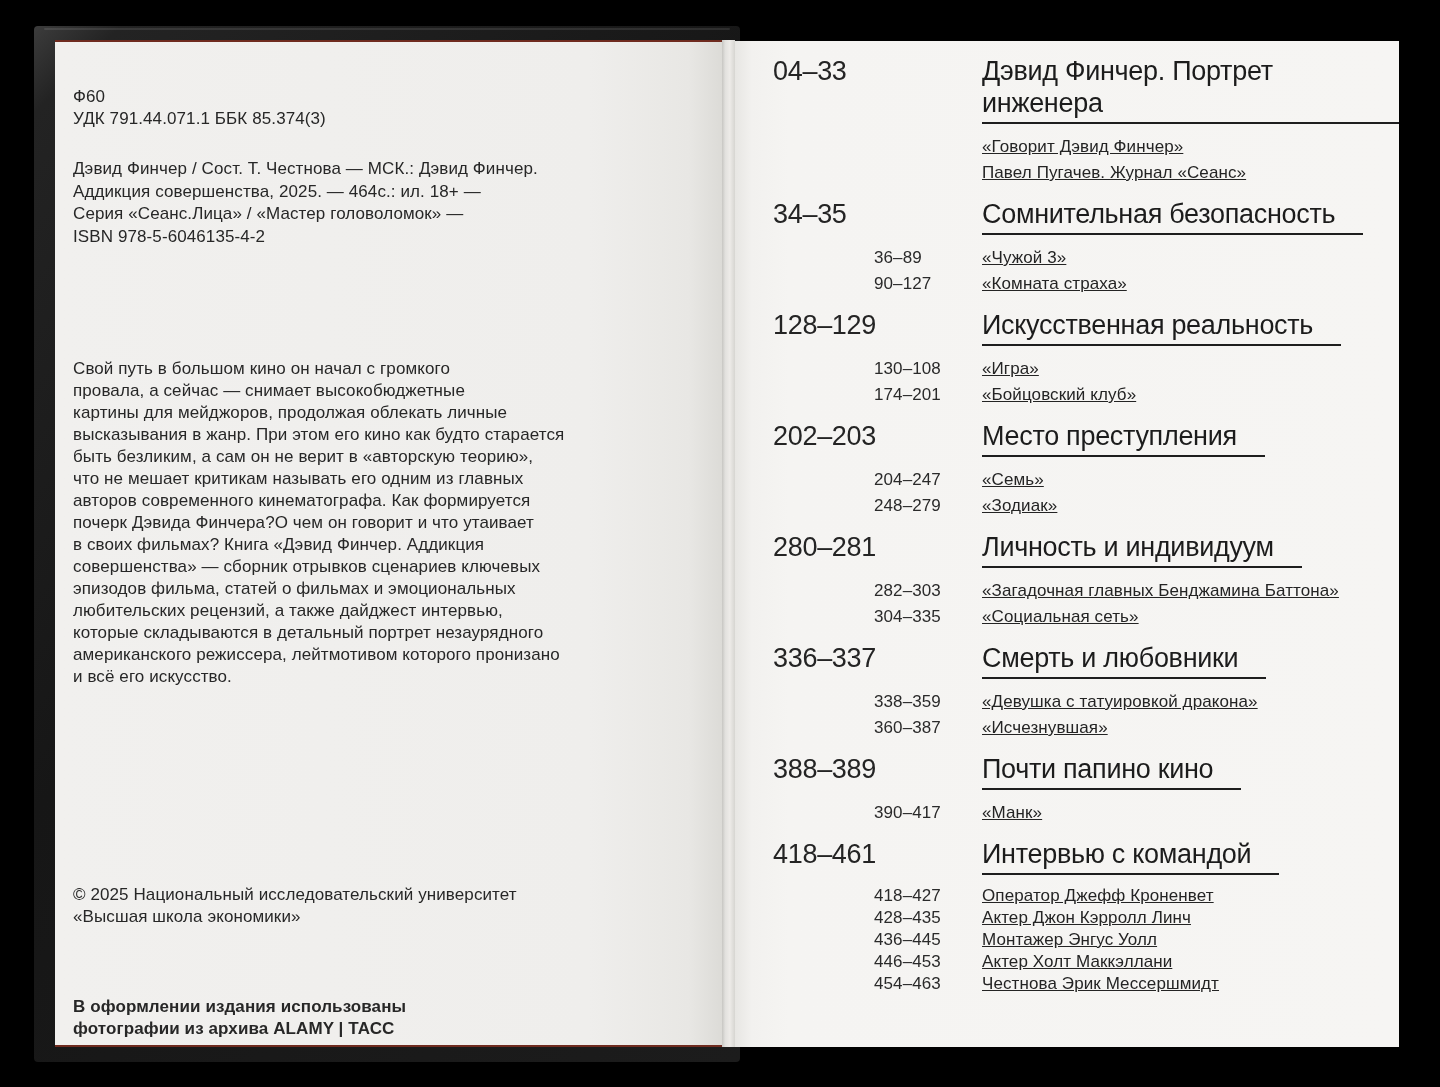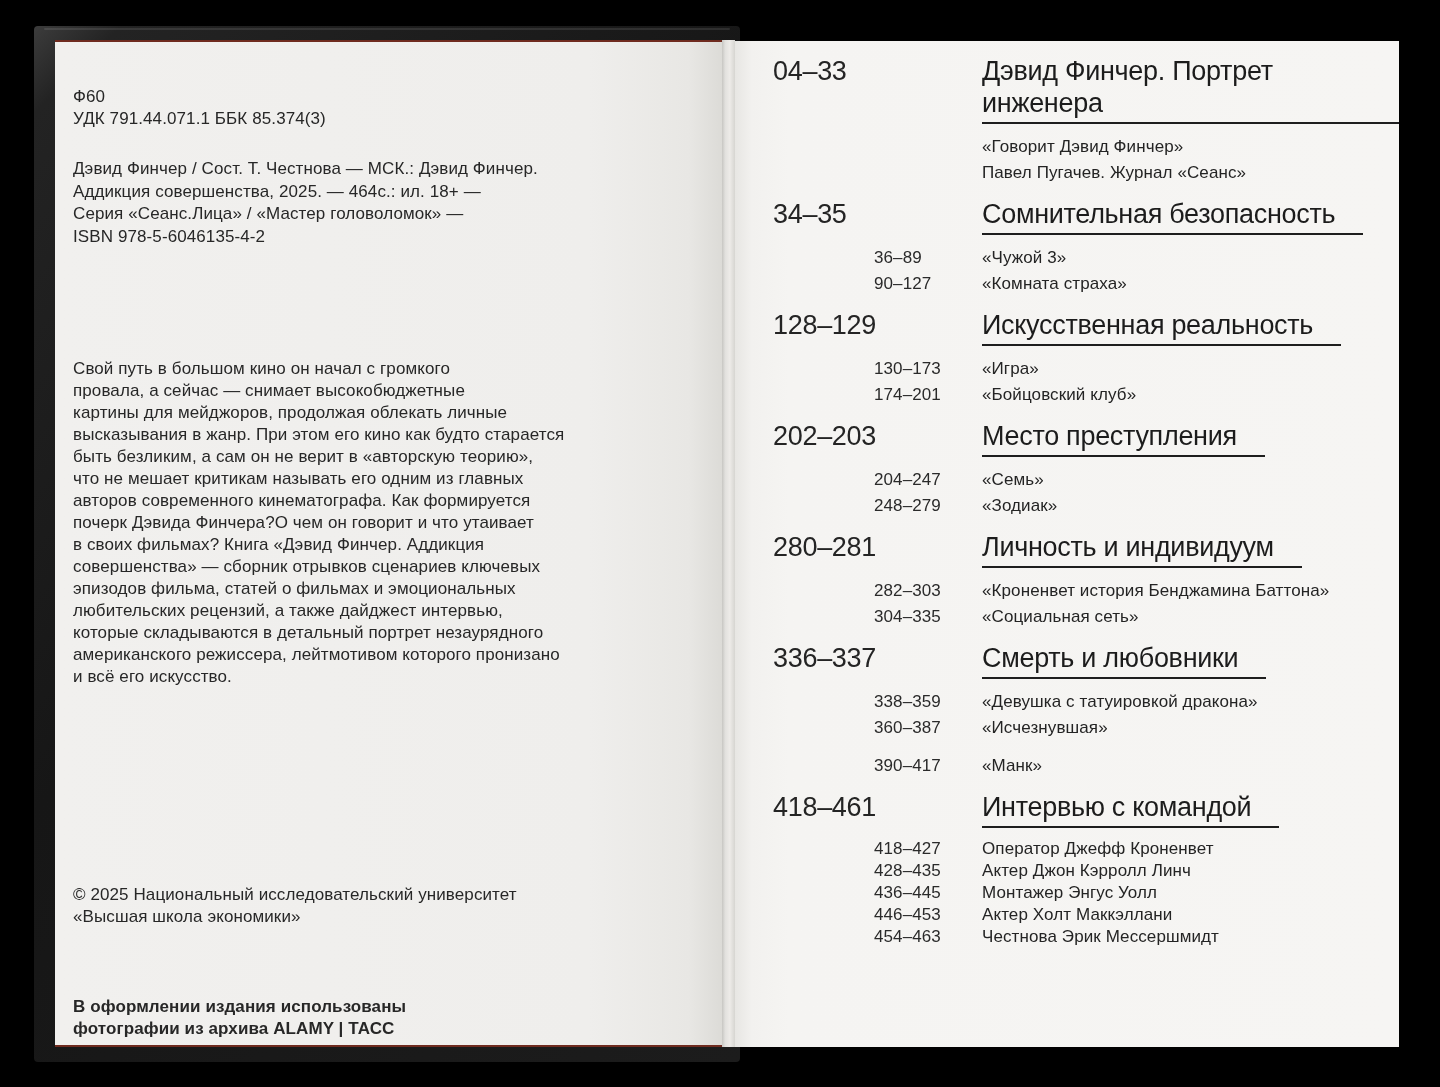--- a/index.html
+++ b/index.html
@@ -72,21 +72,21 @@
     padding:0 28px 3px 0;
   }
 
   .toc-items { margin-top:10px; }
   .toc-item { display:flex; font-size:17px; line-height:26px; }
   .toc-items.tight .toc-item { line-height:22px; }
   .toc-item-pages {
     margin-left:139px; width:108px; flex:0 0 auto;
     color:#2a2a2a; letter-spacing:.1px;
   }
-  .toc-item-title { color:#242424; letter-spacing:.1px; }
+  .toc-item-title { color:#242424; letter-spacing:.1px;text-decoration:underline; }
 </style>
 </head>
 <body>
 
 <div class="book-spread">
 
   <div class="cover"></div>
   <div class="gutter"></div>
 
   <div class="left-page">
@@ -154,21 +154,21 @@
         </div>
       </div>
 
       <div class="toc-section">
         <div class="toc-header">
           <div class="toc-range">128–129</div>
           <div class="toc-title">Искусственная реальность</div>
         </div>
         <div class="toc-items">
           <div class="toc-item">
-            <div class="toc-item-pages">130–173</div>
+            <div class="toc-item-pages">130–108</div>
             <div class="toc-item-title">«Игра»</div>
           </div>
           <div class="toc-item">
             <div class="toc-item-pages">174–201</div>
             <div class="toc-item-title">«Бойцовский клуб»</div>
           </div>
         </div>
       </div>
 
       <div class="toc-section">
@@ -189,21 +189,21 @@
       </div>
 
       <div class="toc-section">
         <div class="toc-header">
           <div class="toc-range">280–281</div>
           <div class="toc-title">Личность и индивидуум</div>
         </div>
         <div class="toc-items">
           <div class="toc-item">
             <div class="toc-item-pages">282–303</div>
-            <div class="toc-item-title">«Кроненвет история Бенджамина Баттона»</div>
+            <div class="toc-item-title">«Загадочная главных Бенджамина Баттона»</div>
           </div>
           <div class="toc-item">
             <div class="toc-item-pages">304–335</div>
             <div class="toc-item-title">«Социальная сеть»</div>
           </div>
         </div>
       </div>
 
       <div class="toc-section">
         <div class="toc-header">
@@ -216,20 +216,24 @@
             <div class="toc-item-title">«Девушка с татуировкой дракона»</div>
           </div>
           <div class="toc-item">
             <div class="toc-item-pages">360–387</div>
             <div class="toc-item-title">«Исчезнувшая»</div>
           </div>
         </div>
       </div>
 
       <div class="toc-section">
+        <div class="toc-header">
+          <div class="toc-range">388–389</div>
+          <div class="toc-title">Почти папино кино</div>
+        </div>
         <div class="toc-items">
           <div class="toc-item">
             <div class="toc-item-pages">390–417</div>
             <div class="toc-item-title">«Манк»</div>
           </div>
         </div>
       </div>
 
       <div class="toc-section">
         <div class="toc-header">

